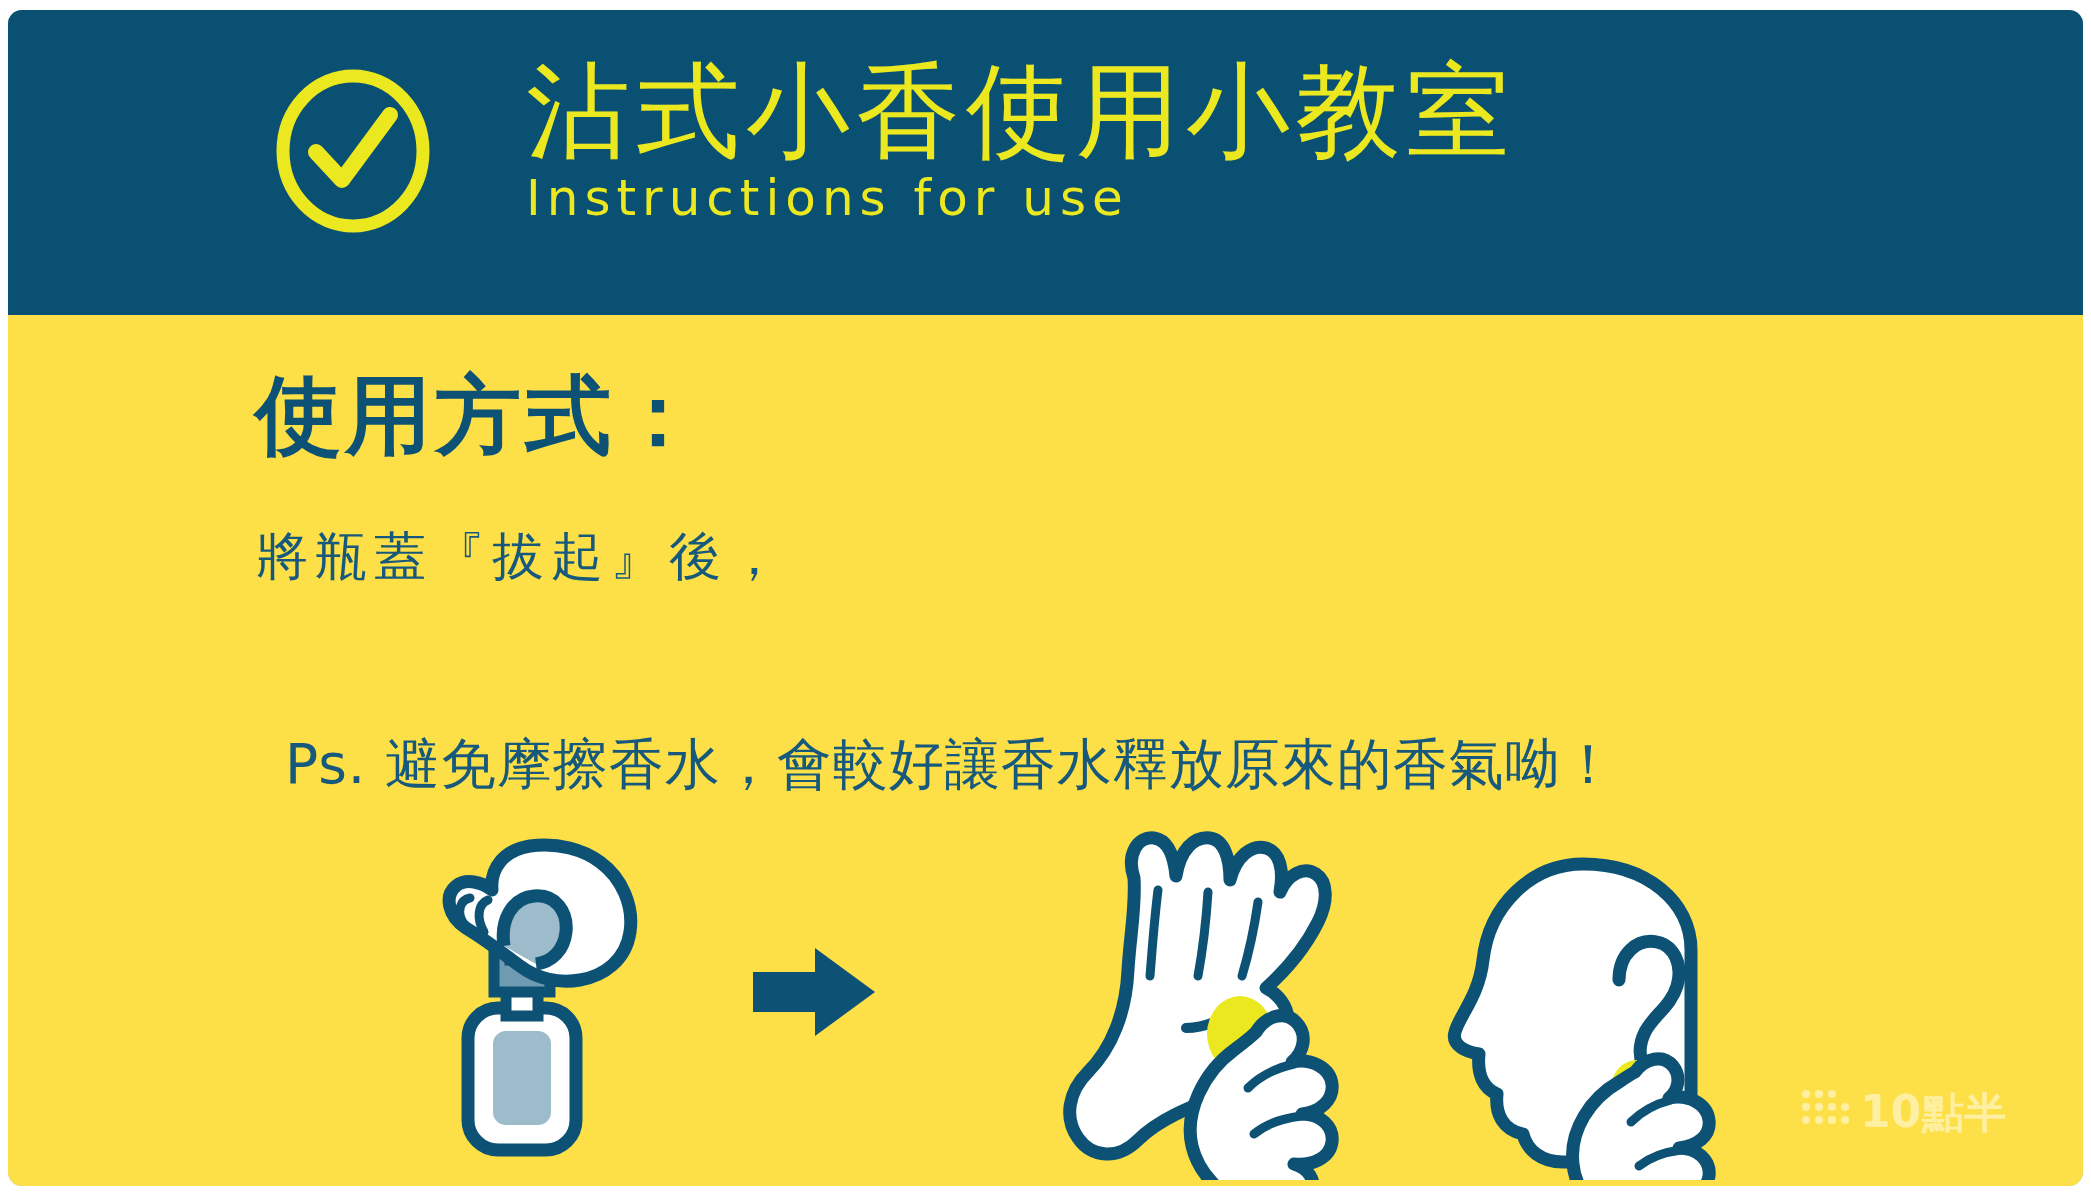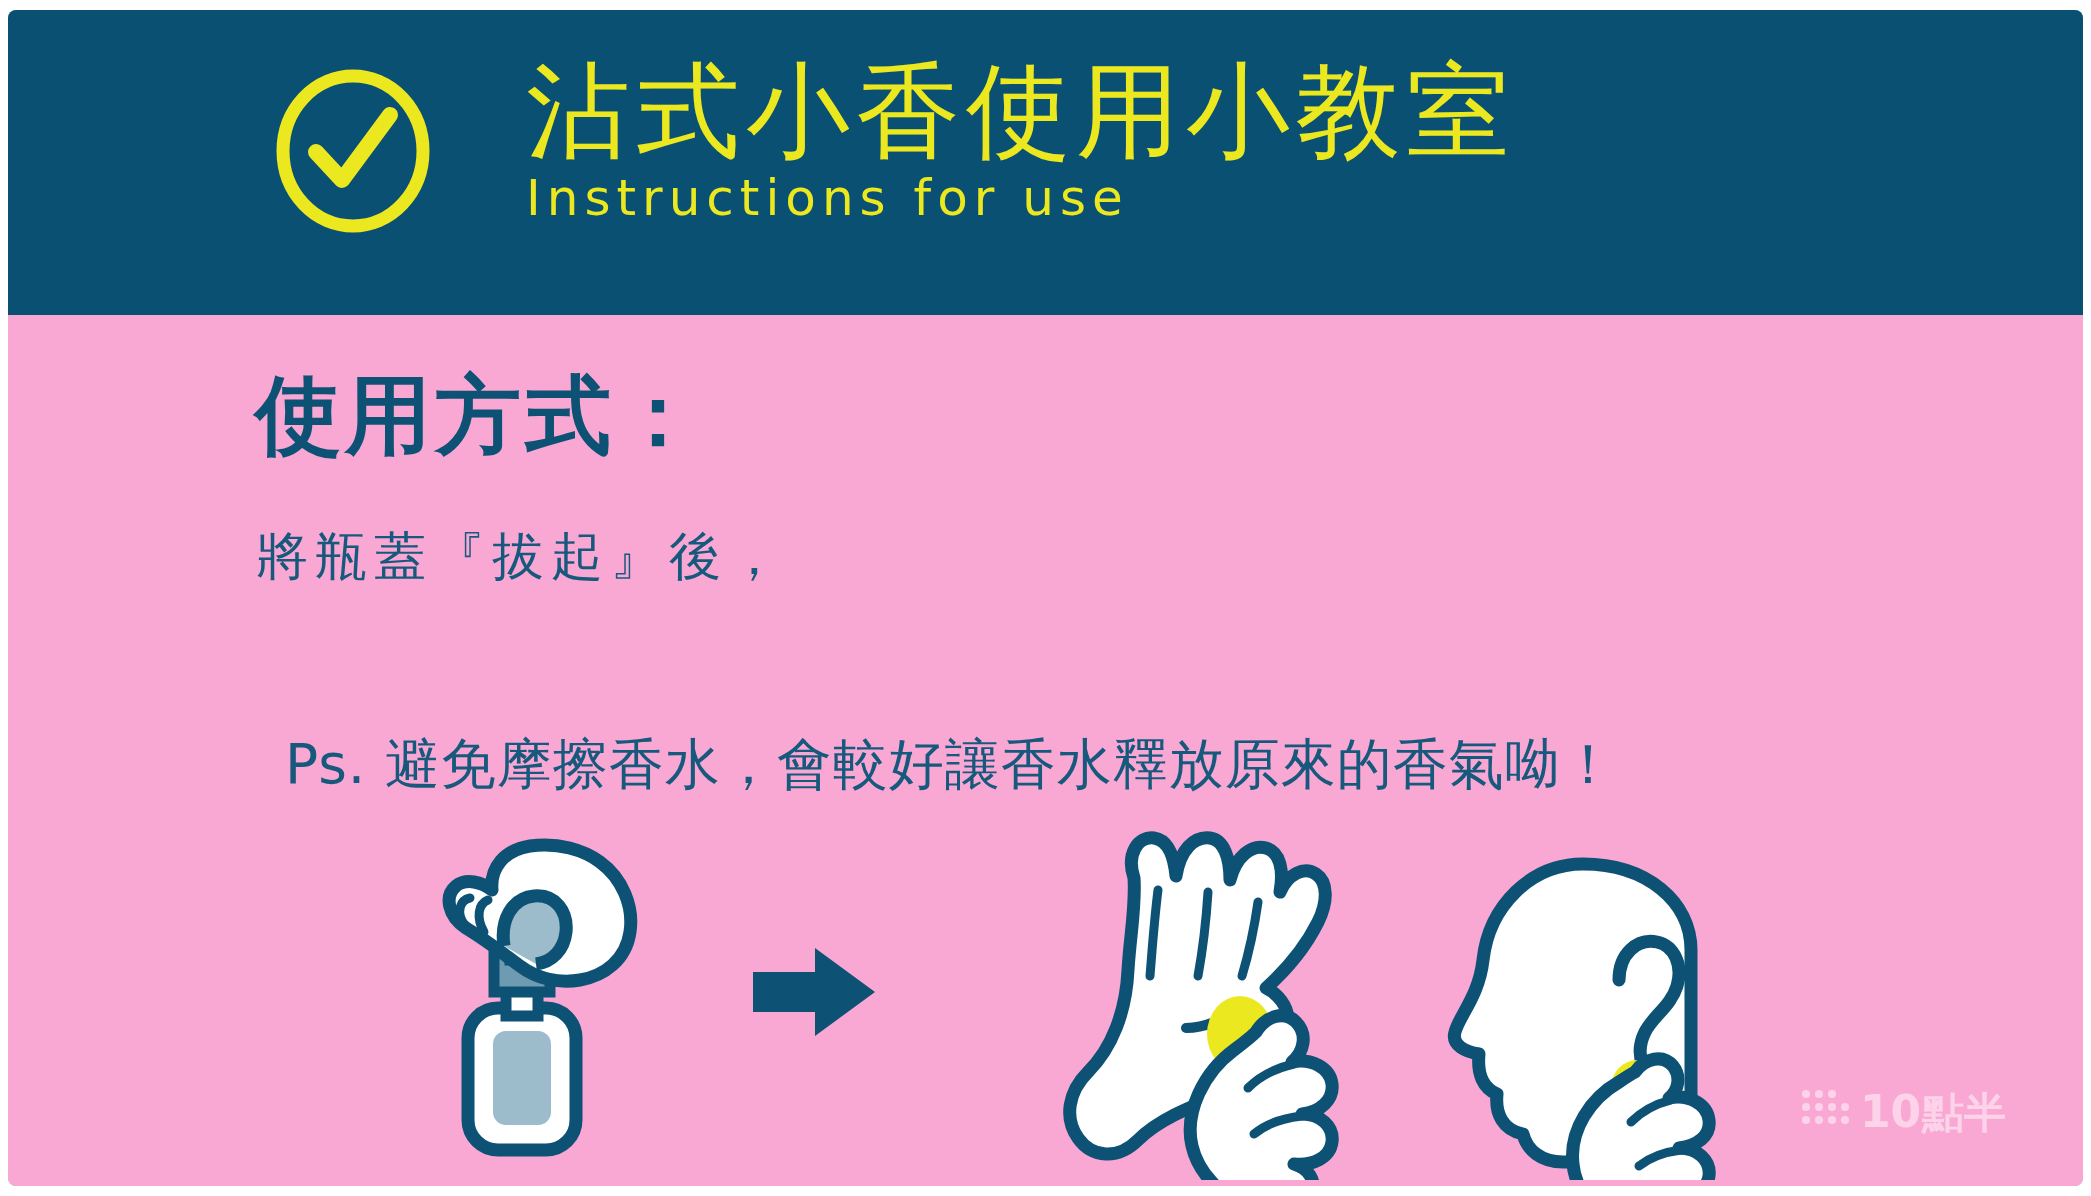--- a/index.html
+++ b/index.html
@@ -12,21 +12,21 @@
     height: 1196px;
     font-family: "Liberation Sans", "DejaVu Sans", sans-serif;
     overflow: hidden;
   }
   .card {
     position: absolute;
     left: 8px;
     top: 10px;
     width: 2075px;
     height: 1176px;
-    border-radius: 8px;
+    border-radius: 14px;
     background: #9cbccb;
     overflow: hidden;
   }
   .header {
     position: absolute;
     left: 0;
     top: 0;
     width: 100%;
     height: 305px;
     background: #0a5072;
@@ -65,21 +65,21 @@
     font-weight: 400;
     margin-top: 4px;
     font-family: "DejaVu Sans", "Liberation Sans", sans-serif;
   }
   .body-area {
     position: absolute;
     left: 0;
     top: 305px;
     width: 100%;
     height: 871px;
-    background: #f9a8d4;
+    background: #fde047;
   }
   .heading {
     position: absolute;
     left: 247px;
     top: 54px;
     color: #0d5274;
     font-size: 86px;
     line-height: 92px;
     font-weight: bold;
     letter-spacing: 4px;

